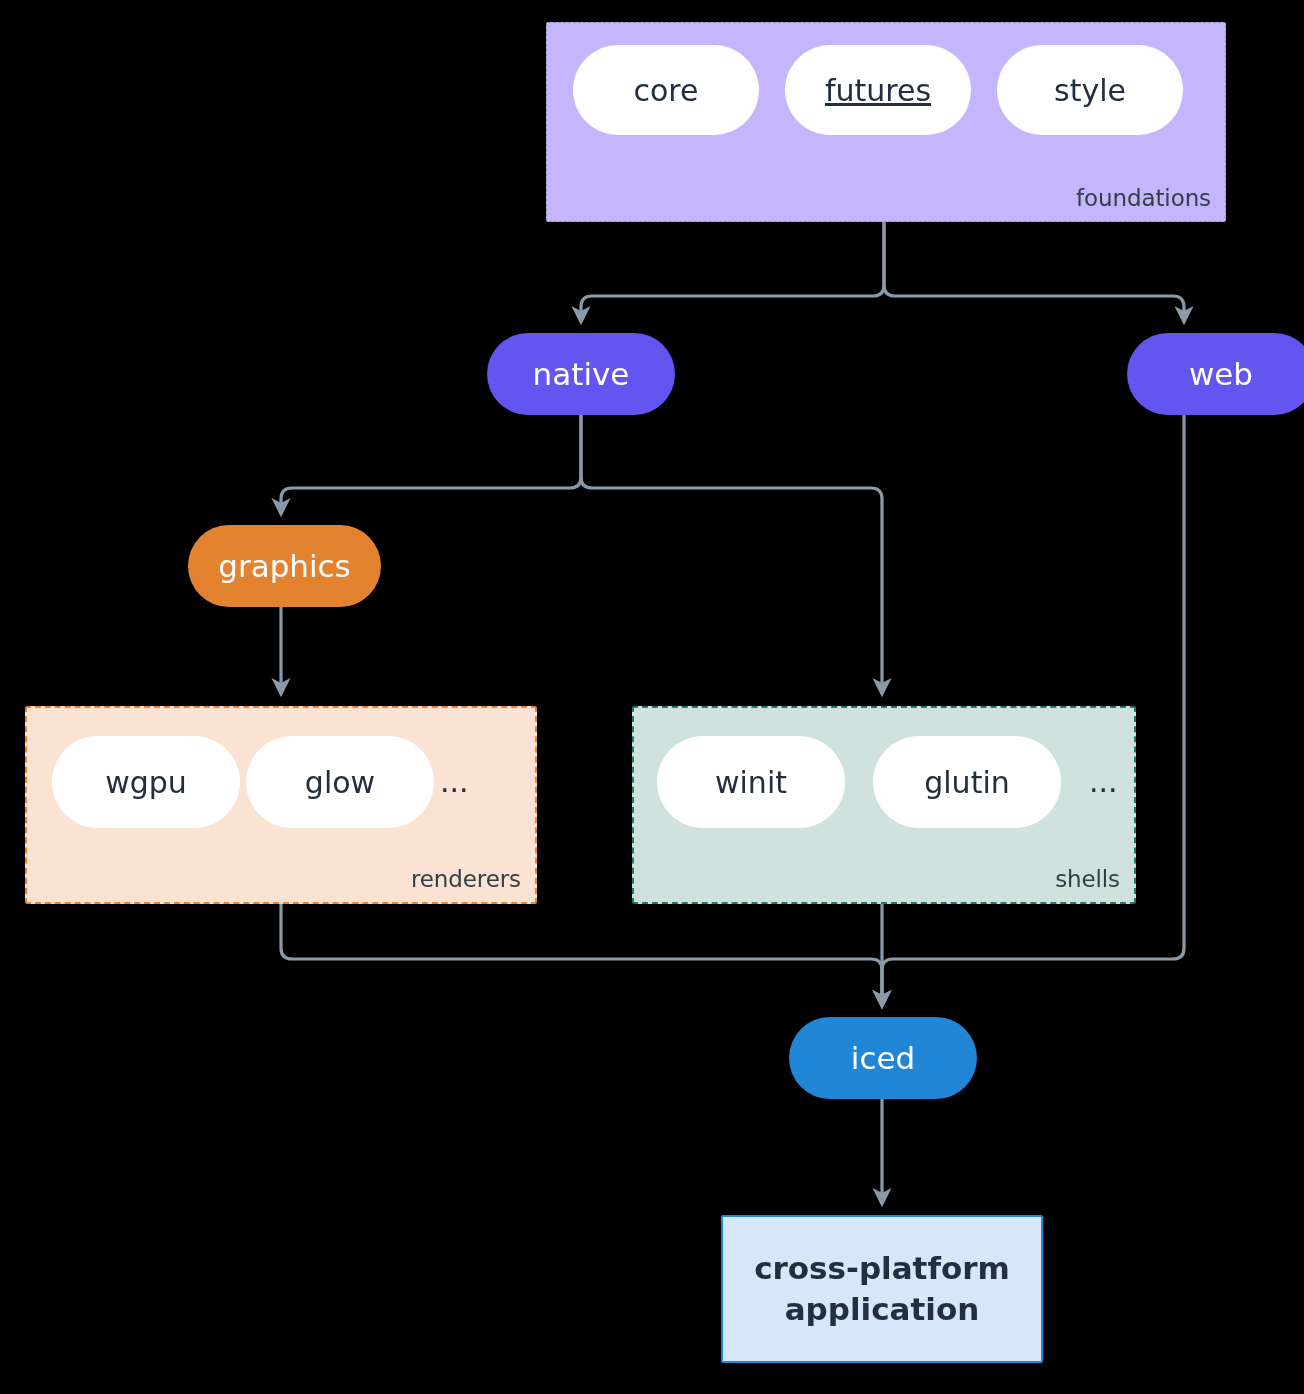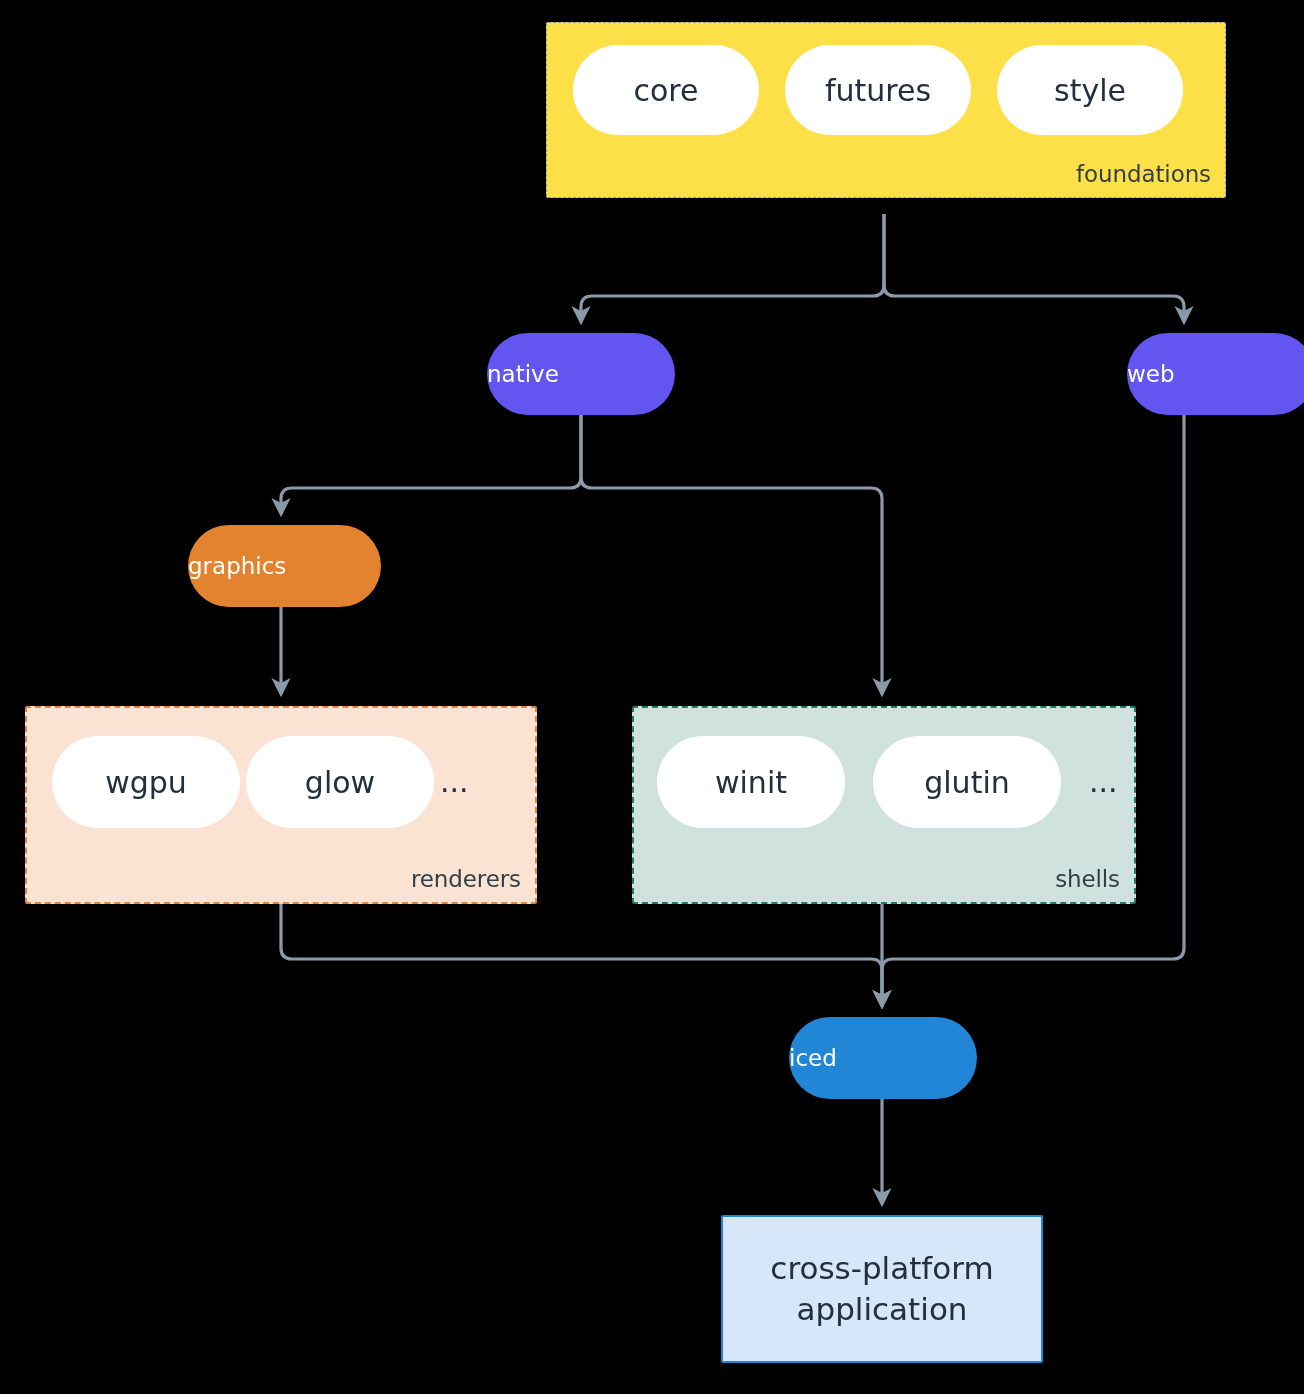--- a/index.html
+++ b/index.html
@@ -42,22 +42,22 @@
     position: absolute;
     left: 0; top: 0;
     display: flex;
     align-items: center;
   }
 
   #cluster-foundations {
     left: 546px;
     top: 22px;
     width: 680px;
-    height: 176px;
-    background: #fde047;
+    height: 200px;
+    background: #c4b5fd;
     border: 1px dashed #8a97a3;
     border-radius: 2px;
   }
   #cluster-renderers {
     left: 25px;
     top: 706px;
     width: 512px;
     height: 198px;
     background: #fae3d2;
     border: 2px dashed #e8833a;
@@ -92,23 +92,24 @@
     display: flex;
     align-items: center;
     white-space: nowrap;
   }
 
   
   .node {
     position: absolute;
     display: flex;
     align-items: center;
+    justify-content: center;
     border-radius: 999px;
     color: #ffffff;
-    font-size: 23px;
+    font-size: 31px;
     box-sizing: border-box;
     white-space: nowrap;
   }
   #node-native  { left: 487px;  top: 333px;  width: 188px; height: 82px; background: #6355f0; }
   #node-web     { left: 1127px; top: 333px;  width: 188px; height: 82px; background: #6355f0; }
   #node-graphics{ left: 188px;  top: 525px;  width: 193px; height: 82px; background: #e3832f; }
   #node-iced    { left: 789px;  top: 1017px; width: 188px; height: 82px; background: #2186d6; }
 
   
   #node-application {
@@ -122,20 +123,21 @@
     border-radius: 2px;
     display: flex;
     flex-direction: column;
     align-items: center;
     justify-content: center;
     color: #232f3e;
     font-size: 31px;
     line-height: 1.32;
     box-sizing: border-box;
     white-space: nowrap;
+    font-weight: bold;
   }
 </style>
 </head>
 <body>
 
 <div id="canvas">
 
   <svg id="edges" viewBox="0 0 1304 1394" width="1304" height="1394">
     <defs>
       <marker id="arrow" markerWidth="9" markerHeight="9" refX="5.6" refY="3.6" orient="auto" markerUnits="strokeWidth">
@@ -162,21 +164,21 @@
 
       <path d="M 882,1099 L 882,1204" marker-end="url(#arrow)"></path>
     </g>
   </svg>
 
   <div class="cluster" id="cluster-foundations">
     <div class="cluster-inner" style="left:26px; top:22px; gap:26px;">
       <div class="pill" style="width:186px; height:90px;">
         <span>core</span>
       </div>
-      <div class="pill" style="width:186px; height:90px;">
+      <div class="pill" style="width:186px; height:90px;text-decoration:underline;">
         <span>futures</span>
       </div>
       <div class="pill" style="width:186px; height:90px;">
         <span>style</span>
       </div>
     </div>
     <div class="cluster-label">foundations</div>
   </div>
 
   <div class="cluster" id="cluster-renderers">

